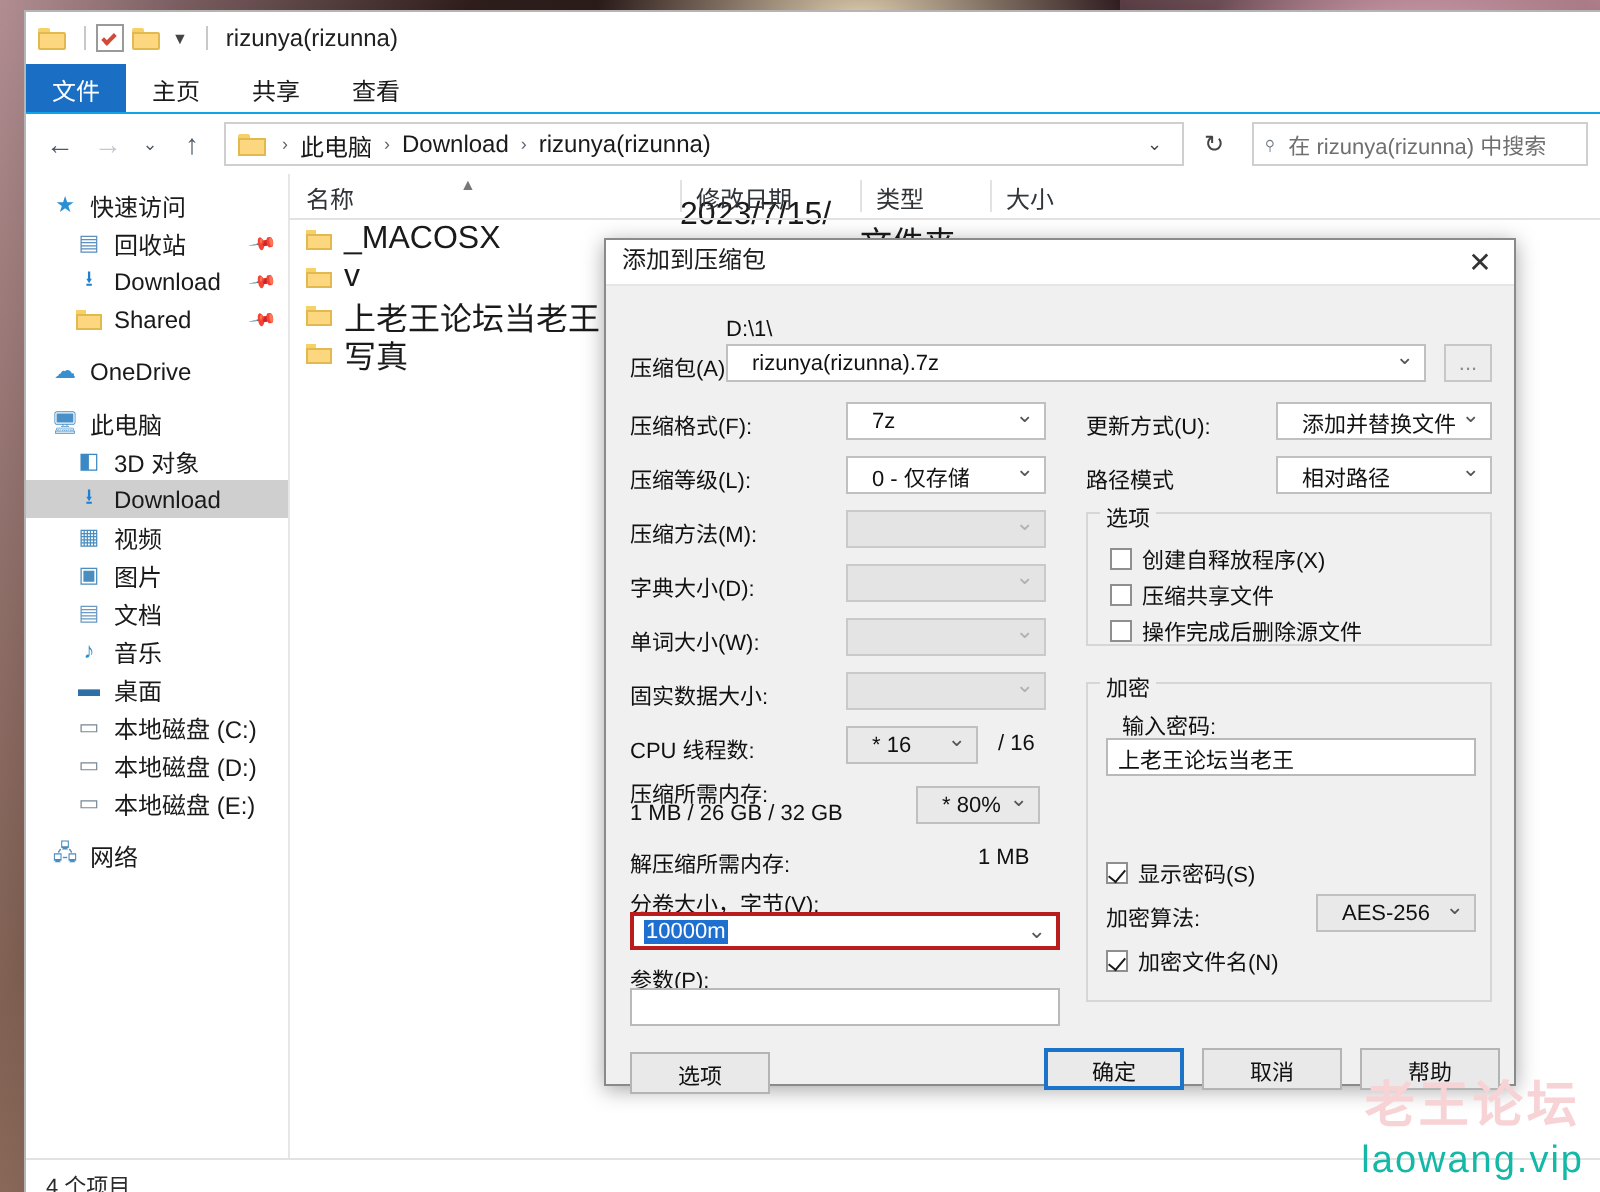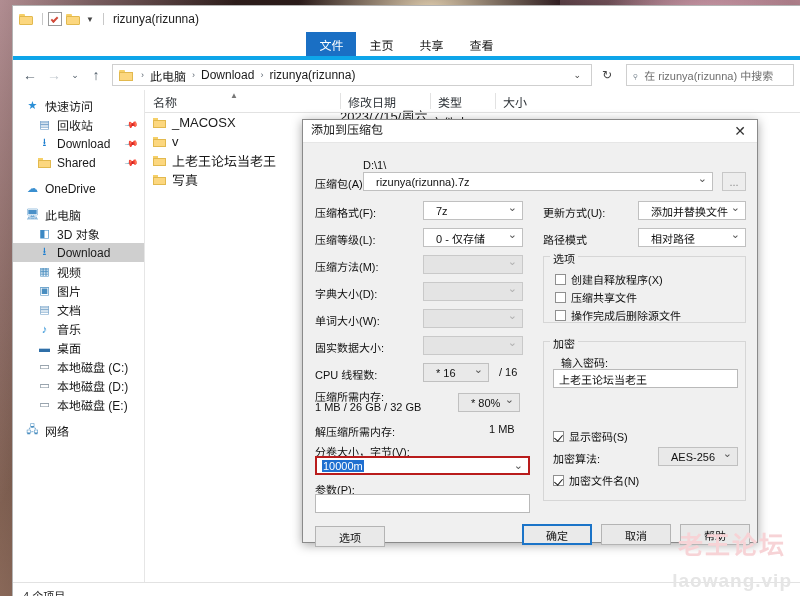--- a/index.html
+++ b/index.html
@@ -30,21 +30,21 @@
   .qa-folder{width:14px;height:11px;position:relative;margin-right:4px;}
   .qa-folder:before{content:"";position:absolute;left:0;top:0;width:6px;height:3px;background:#f6d068;border-radius:1px 1px 0 0;}
   .qa-folder:after{content:"";position:absolute;left:0;top:2px;width:14px;height:9px;background:#fcd77f;border:1px solid #e2b94e;box-sizing:border-box;border-radius:0 1px 1px 1px;}
   .qa-sep{width:1px;height:12px;background:#c8c8c8;margin:0 5px;}
   .qa-check{width:12px;height:12px;border:1px solid #9a9a9a;background:#fff;position:relative;margin-right:4px;}
   .qa-check:after{content:"";position:absolute;left:2px;top:4px;width:5px;height:2px;border-left:2px solid #d24a3a;border-bottom:2px solid #d24a3a;transform:rotate(-45deg);}
   .qa-caret{font-size:8px;color:#444;margin:0 4px 0 2px;}
   .title-text{font-size:12px;color:#202020;margin-left:4px;}
 
   
-  .ribbon{height:24px;background:#fff;display:flex;align-items:stretch;border-bottom:4px solid #0ea5e9;justify-content:center;}
+  .ribbon{height:24px;background:#fff;display:flex;align-items:stretch;border-bottom:1px solid #0ea5e9;}
   .tab{padding:0 13px;display:flex;align-items:center;font-size:12px;color:#1a1a1a;}
   .tab.active{background:#1a6fc4;color:#fff;}
 
   
   .addrrow{height:30px;display:flex;align-items:center;padding:0 6px;gap:2px;background:#fff;}
   .navbtn{width:22px;height:22px;display:flex;align-items:center;justify-content:center;font-size:14px;color:#4d5a66;}
   .navbtn.dim{color:#c3c9cf;}
   .navbtn.sm{width:16px;font-size:9px;}
   .addrbox{flex:1;height:22px;border:1px solid #cfcfcf;background:#fff;display:flex;align-items:center;padding:0 4px;margin-left:3px;box-sizing:border-box;}
   .addr-folder{width:14px;height:11px;position:relative;margin:0 4px 0 2px;}
@@ -70,21 +70,21 @@
   .fold{width:13px;height:10px;position:relative;}
   .fold:before{content:"";position:absolute;left:0;top:0;width:5px;height:3px;background:#f6d068;}
   .fold:after{content:"";position:absolute;left:0;top:2px;width:13px;height:8px;background:#fcd77f;border:1px solid #e2b94e;box-sizing:border-box;}
 
   
   .filelist{flex:1;background:#fff;border-left:1px solid #e6e6e6;position:relative;}
   .colhead{height:22px;display:flex;align-items:center;border-bottom:1px solid #e2e2e2;position:relative;}
   .col{font-size:12px;color:#30353a;padding-left:8px;box-sizing:border-box;position:relative;height:22px;display:flex;align-items:center;}
   .col+.col:before{content:"";position:absolute;left:0;top:3px;bottom:3px;width:1px;background:#e2e2e2;}
   .sortmark{position:absolute;left:85px;top:1px;font-size:8px;color:#777;}
-  .row{height:19px;display:flex;align-items:center;font-size:13px;color:#1a1a1a;}
+  .row{height:19px;display:flex;align-items:center;font-size:16px;color:#1a1a1a;}
   .row .nm{width:195px;display:flex;align-items:center;padding-left:8px;box-sizing:border-box;}
   .row .nm .fold{margin-right:6px;}
   .row .dt{width:90px;}
   .row .tp{width:65px;}
   .row .sz{width:60px;}
 
   
   .statusbar{height:24px;border-top:1px solid #e2e2e2;display:flex;align-items:center;padding-left:10px;font-size:11px;color:#2a2a2a;background:#fff;}
 
   
@@ -115,21 +115,21 @@
   .group-title{position:absolute;background:#f0f0f0;font-size:11px;color:#101010;padding:0 3px;}
   .cb{position:absolute;font-size:11px;color:#101010;display:flex;align-items:center;white-space:nowrap;}
   .cb .box{width:11px;height:11px;border:1px solid #8f8f8f;background:#fff;margin-right:5px;position:relative;box-sizing:border-box;flex:0 0 auto;}
   .cb.on .box:after{content:"";position:absolute;left:2px;top:1px;width:4px;height:7px;border-right:1.6px solid #1a1a1a;border-bottom:1.6px solid #1a1a1a;transform:rotate(40deg);}
   .ellipsis-btn{position:absolute;border:1px solid #c7c7c7;background:#ededed;color:#8c8c8c;font-size:11px;
     display:flex;align-items:center;justify-content:center;box-sizing:border-box;}
 
   
   #wm{position:absolute;right:8px;bottom:6px;text-align:center;line-height:1;pointer-events:none;}
   #wm .cn{font-size:25px;font-weight:bold;color:#f7d3d6;letter-spacing:2px;}
-  #wm .en{font-size:19px;font-weight:bold;color:#e5e5e5;letter-spacing:1px;margin-top:13px;}
+  #wm .en{font-size:19px;font-weight:normal;color:#14b8a6;letter-spacing:1px;margin-top:5px;}
 </style>
 </head>
 <body>
 
 <div id="wallpaper"></div>
 
 <div id="explorer">
 
   <div class="titlebar">
     <div class="qa-folder"></div>

